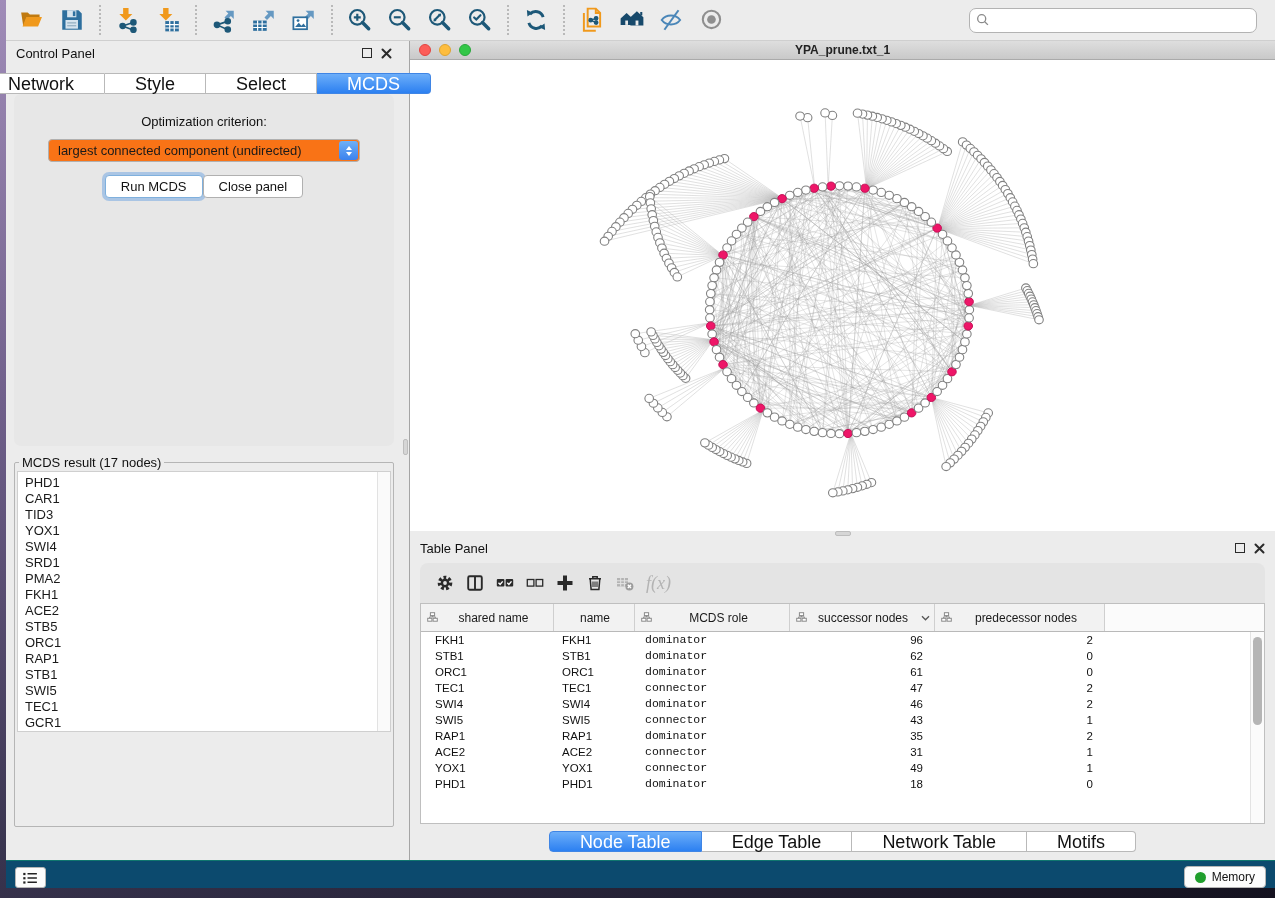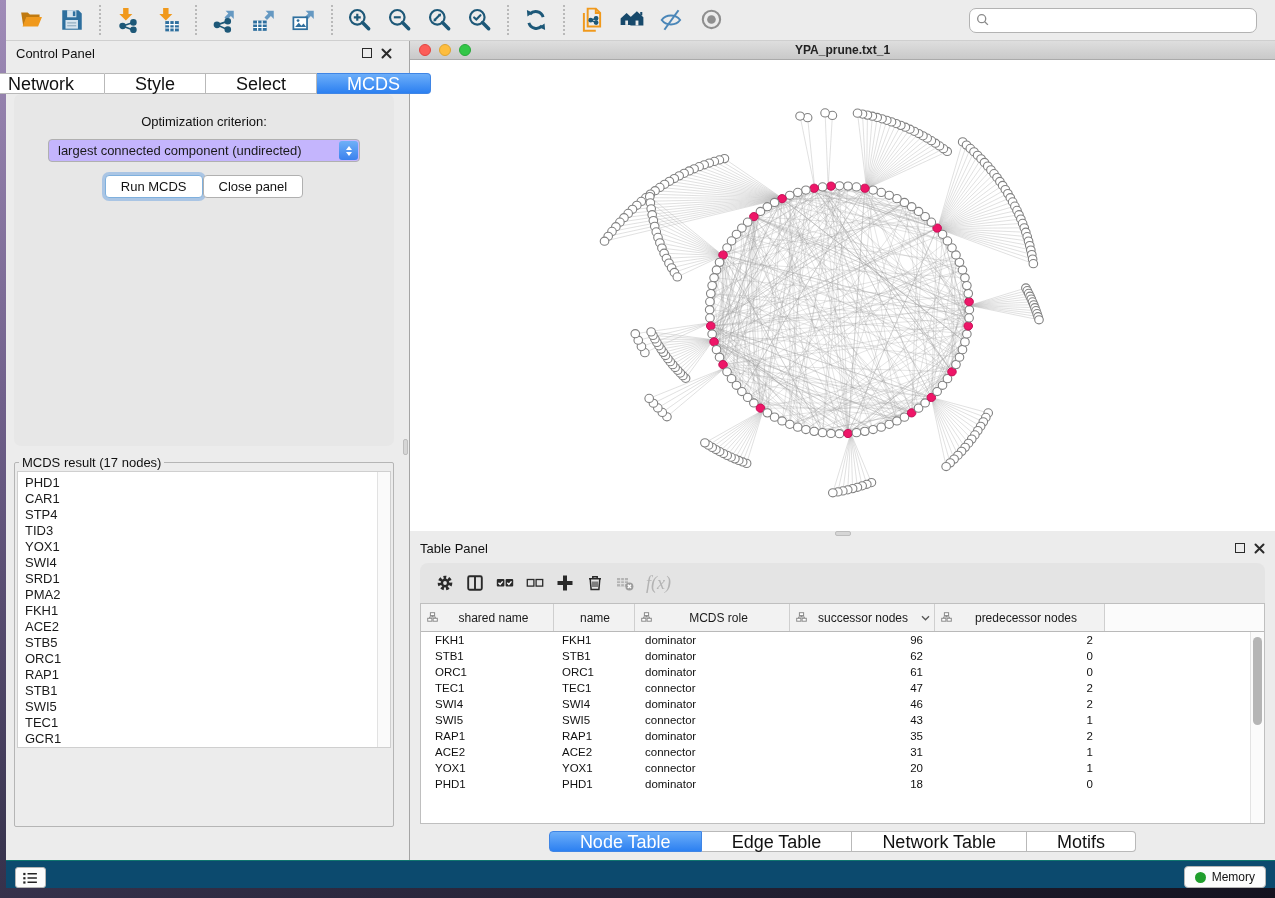--- a/index.html
+++ b/index.html
@@ -39,21 +39,21 @@
   .seg .segbtn { background:#fff; border:1px solid #b9b9b9; border-left-width:0;
                  font-size:18px; padding:2px 30px; height:21px; line-height:16px; cursor:pointer; color:#111; }
   .seg .segbtn:first-child { border-left-width:1px; border-radius:4px 0 0 4px; }
   .seg .segbtn:last-child { border-radius:0 4px 4px 0; }
   .seg .segbtn.sel { background:linear-gradient(#6caef9,#2c80f1); border-color:#3f85e5; color:#fff; }
 
   .cp-tabs { margin-top:8px; position:relative; z-index:1; flex:0 0 auto; }
   .cp-box { margin:0 8px; background:#e7e7e7; border-radius:7px; height:352px;
             text-align:center; padding-top:20px; flex:0 0 auto; }
   .opt-label { font-size:13px; color:#111; }
-  .selectbox { width:312px; height:23px; margin:10px auto 0; background:#c4b5fd;
+  .selectbox { width:312px; height:23px; margin:10px auto 0; background:#f97316;
                border:1px solid #b0b0b0; border-radius:4px; position:relative;
                display:flex; align-items:center; padding:0 24px 0 9px; cursor:pointer; }
   .selectbox .selval { font-size:13px; white-space:nowrap; }
   .selcap { position:absolute; right:1px; top:1px; width:19px; height:19px; border-radius:3px;
             background:linear-gradient(#6fb0f7,#3b82ee); display:flex; flex-direction:column;
             align-items:center; justify-content:center; gap:2px; }
   .selcap i { width:0; height:0; border-left:3.5px solid transparent; border-right:3.5px solid transparent; display:block; }
   .selcap .up { border-bottom:4px solid #fff; }
   .selcap .dn { border-top:4px solid #fff; }
   .btnrow { margin-top:13px; display:flex; justify-content:center; }
@@ -114,21 +114,21 @@
               display:flex; flex-direction:column; position:relative; overflow:hidden; }
   .tbl-header { display:grid; grid-template-columns:var(--cols); height:28px;
                 background:#f2f2f2; border-bottom:1px solid #b9b9b9; font-size:12px; color:#1a1a1a; flex:0 0 auto; }
   .hcell { display:flex; align-items:center; border-right:1px solid #cfcfcf; padding:0 4px 0 6px; overflow:hidden; }
   .hcell.nob { border-right:none; }
   .hcell .lbl { flex:1; text-align:center; white-space:nowrap; }
   .hcell svg.attr { width:11px; height:11px; flex:0 0 auto; }
   .hcell svg.sort { width:9px; height:6px; flex:0 0 auto; margin-left:2px; }
   .tbl-body { flex:1; font-size:11.5px; color:#111; position:relative; overflow:hidden; }
   .trow { display:grid; grid-template-columns:var(--cols); height:16px; line-height:16px; }
-  .trow .c0 { padding-left:14px; } .trow .c1 { padding-left:8px; } .trow .c2 { padding-left:10px; }
+  .trow .c0 { padding-left:14px; } .trow .c1 { padding-left:8px; } .trow .c2 { padding-left:10px;font-family:Liberation Mono, monospace; }
   .trow .c3, .trow .c4 { text-align:right; padding-right:12px; }
   .tbl-scroll { position:absolute; right:0; top:0; bottom:0; width:14px;
                 background:#fbfbfb; border-left:1px solid #e3e3e3; }
   .tbl-thumb { position:absolute; top:5px; left:2px; width:9px; height:88px;
                background:#b5b5b5; border-radius:5px; }
   .tp-tabs { margin:7px 0 8px; flex:0 0 auto; }
 
   
   .status { height:28px; border-top:1px solid #0f766e; background:#0c4a6e;
             display:flex; align-items:flex-end; padding:0 9px; flex:0 0 auto; }
@@ -334,21 +334,20 @@
           <button class="pbtn focused">Run MCDS</button>
           <button class="pbtn">Close panel</button>
         </div>
       </div>
       <fieldset class="mcds">
         <legend>MCDS result (17 nodes)</legend>
         <div class="mcds-list">
           <div id="mcds-items">
               <div class="mcds-item">PHD1</div>
               <div class="mcds-item">CAR1</div>
-              <div class="mcds-item">STP4</div>
               <div class="mcds-item">TID3</div>
               <div class="mcds-item">YOX1</div>
               <div class="mcds-item">SWI4</div>
               <div class="mcds-item">SRD1</div>
               <div class="mcds-item">PMA2</div>
               <div class="mcds-item">FKH1</div>
               <div class="mcds-item">ACE2</div>
               <div class="mcds-item">STB5</div>
               <div class="mcds-item">ORC1</div>
               <div class="mcds-item">RAP1</div>
@@ -1376,21 +1375,21 @@
                   <div class="c1">ACE2</div>
                   <div class="c2">connector</div>
                   <div class="c3">31</div>
                   <div class="c4">1</div>
                   <div></div>
                 </div>
                 <div class="trow">
                   <div class="c0">YOX1</div>
                   <div class="c1">YOX1</div>
                   <div class="c2">connector</div>
-                  <div class="c3">20</div>
+                  <div class="c3">49</div>
                   <div class="c4">1</div>
                   <div></div>
                 </div>
                 <div class="trow">
                   <div class="c0">PHD1</div>
                   <div class="c1">PHD1</div>
                   <div class="c2">dominator</div>
                   <div class="c3">18</div>
                   <div class="c4">0</div>
                   <div></div>

